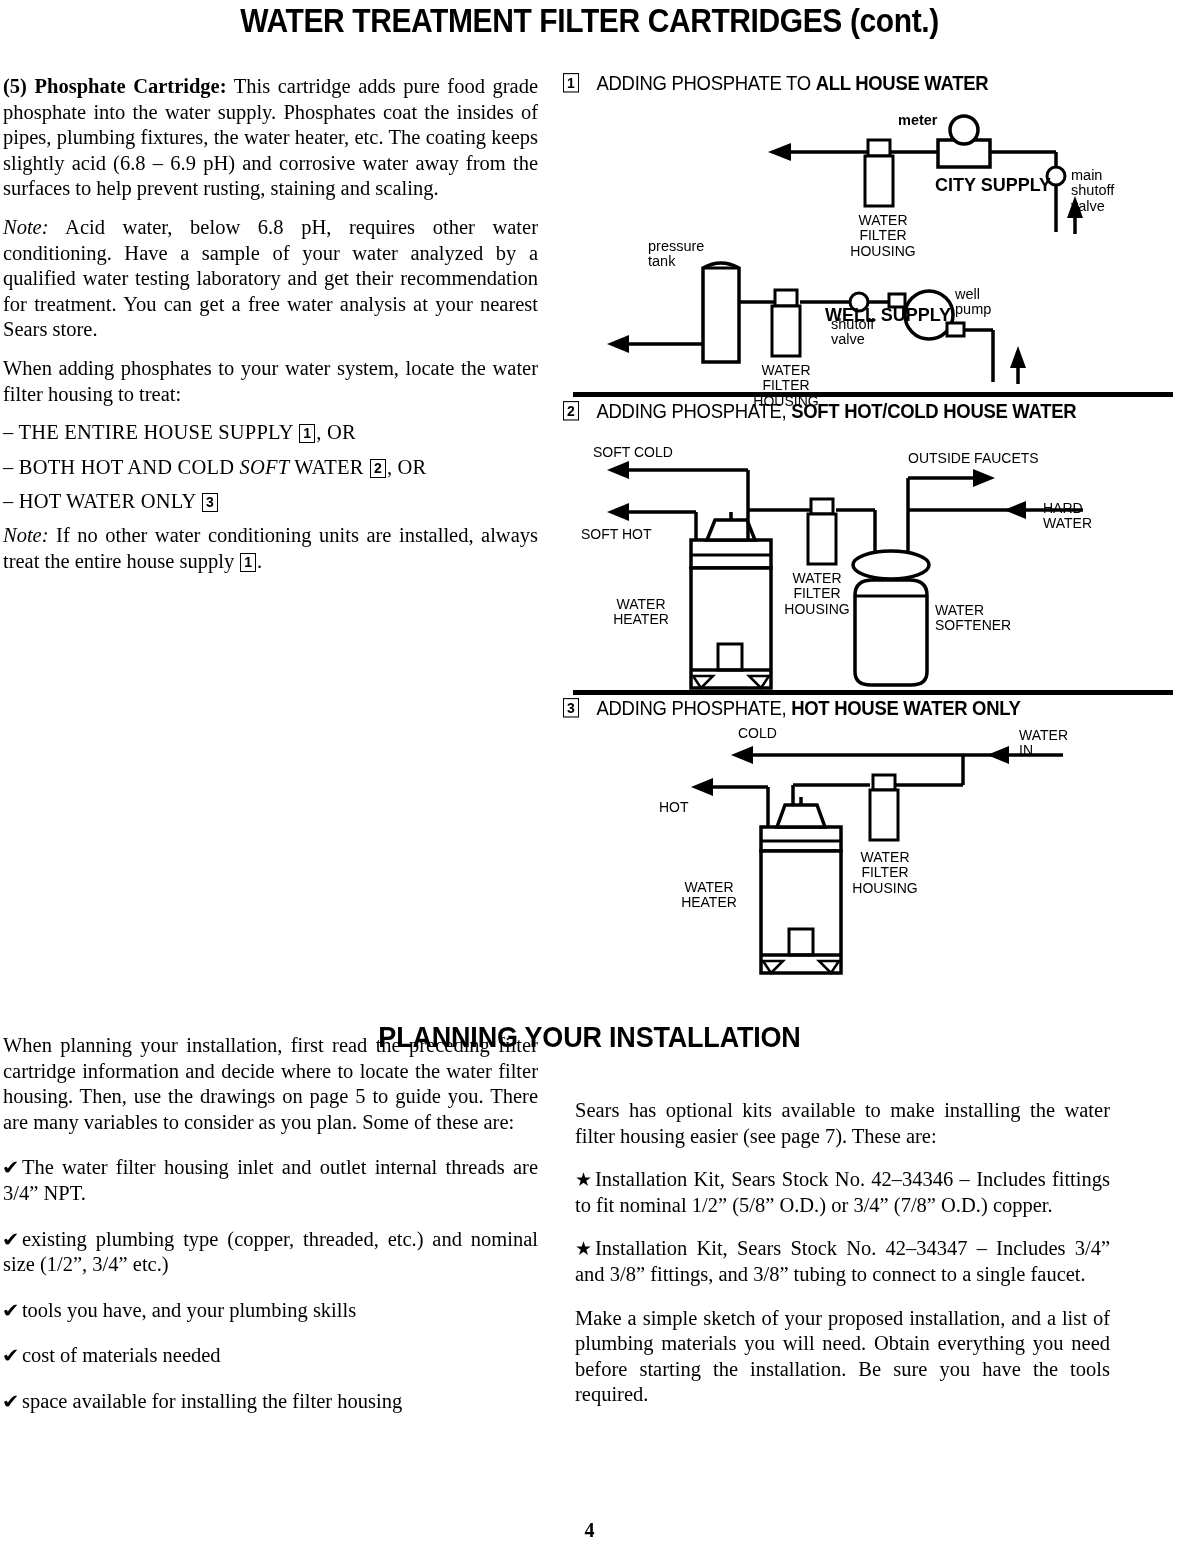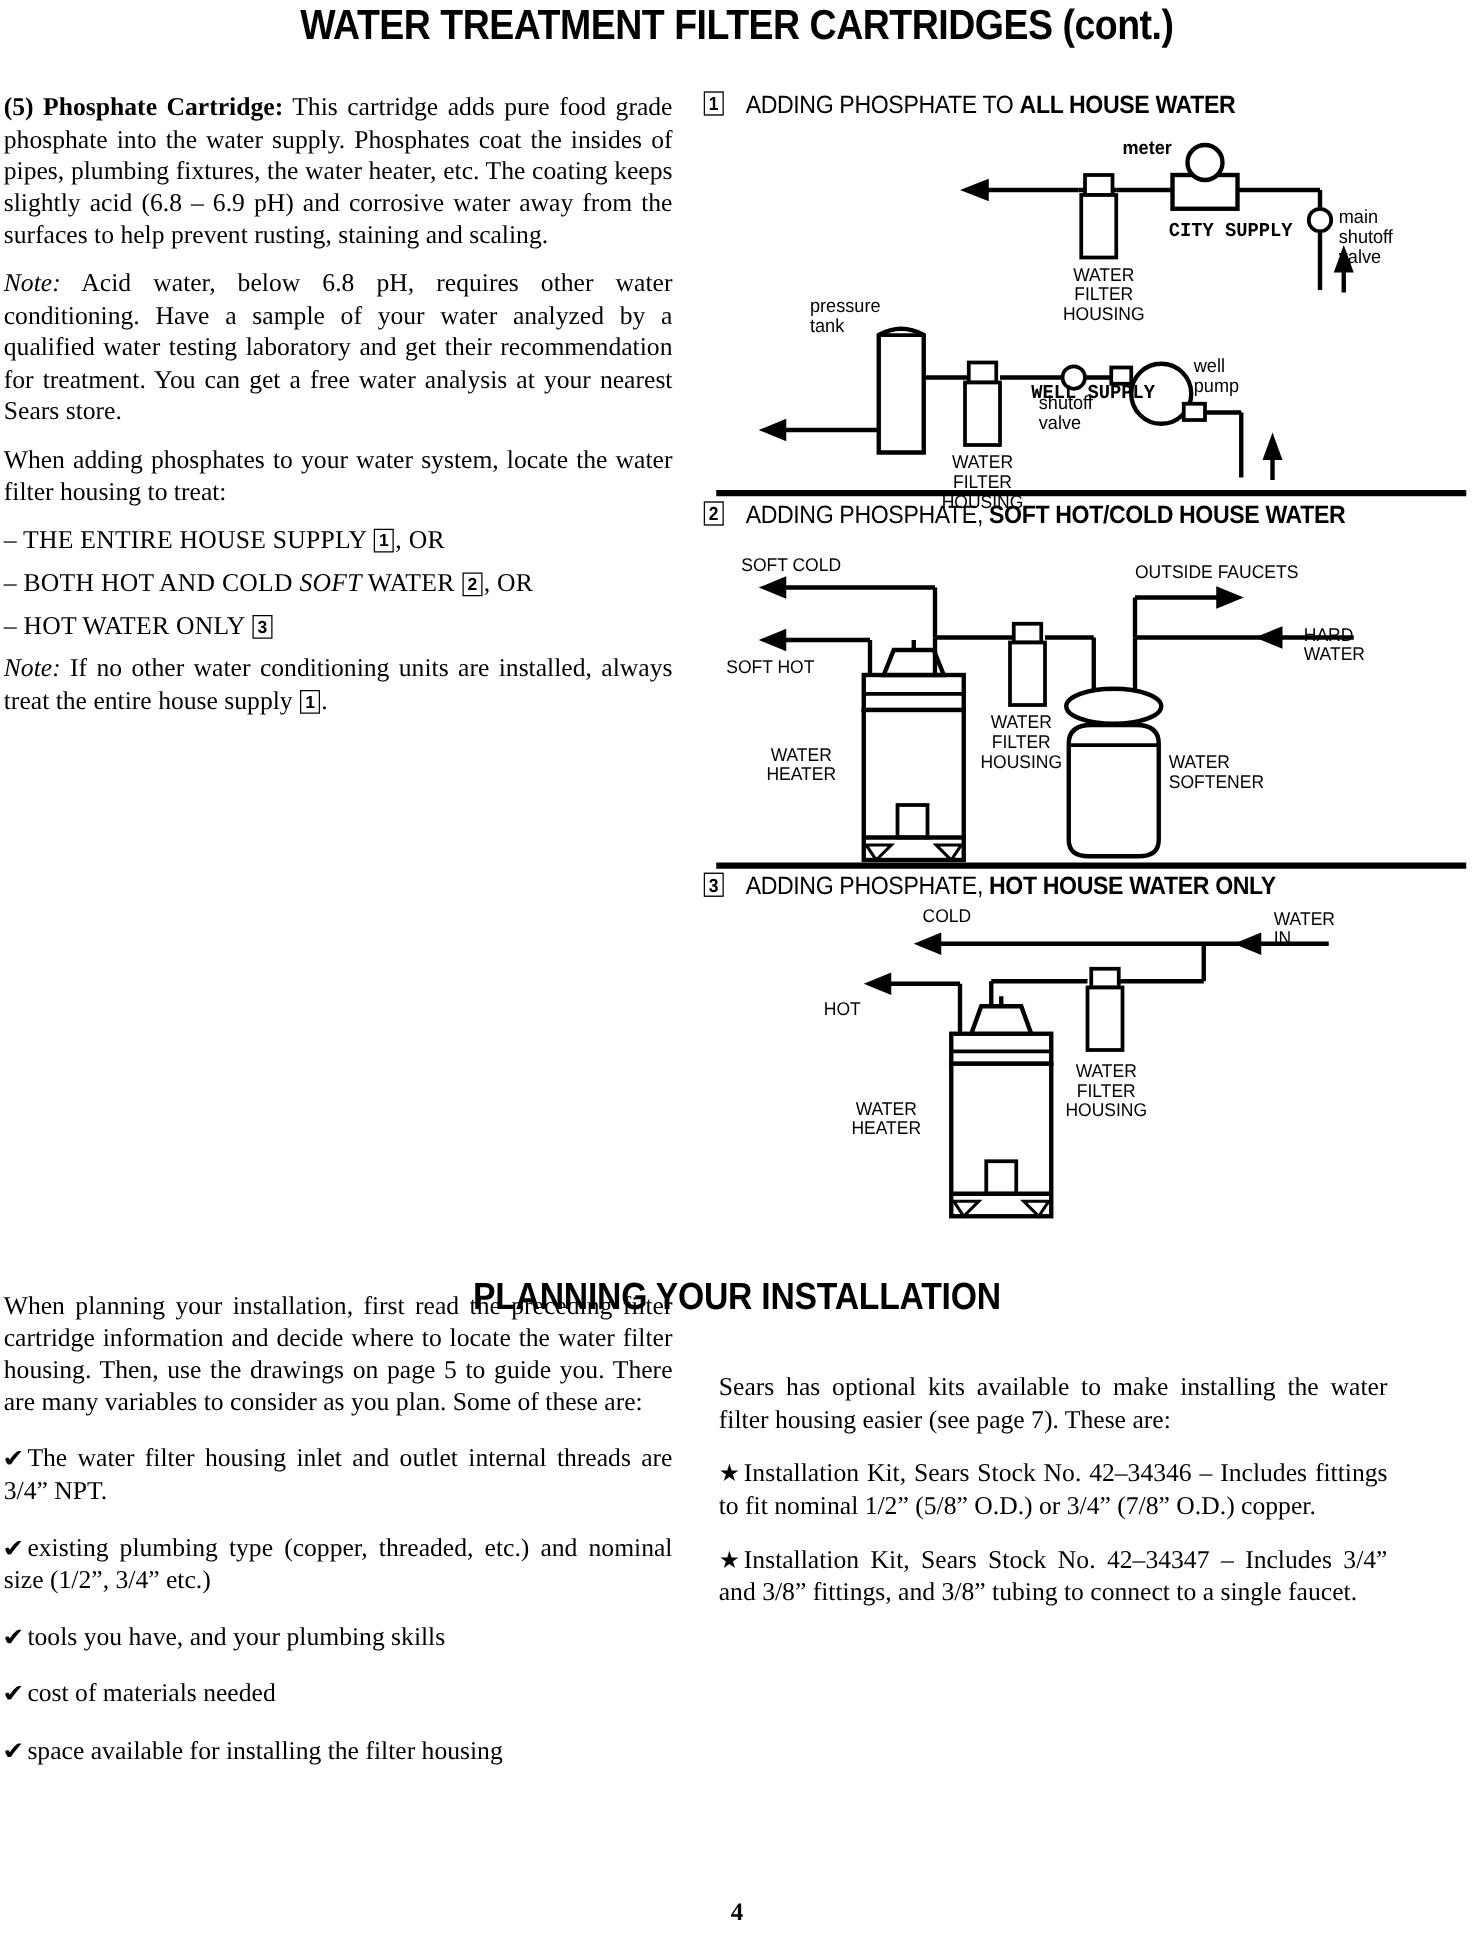--- a/index.html
+++ b/index.html
@@ -98,21 +98,21 @@
   .rule{position:absolute;left:10px;width:600px;height:5px;background:#000;}
 
   .lbl{
     position:absolute;
     font-family:"Liberation Sans", sans-serif;
     font-size:14px;line-height:15px;
     white-space:pre;
     transform:scaleY(1.05);transform-origin:left top;
   }
   .lbl.c{text-align:center;}
-  .lbl.bold{font-weight:bold;font-size:15px;font-family:Liberation Mono, monospace;}
+  .lbl.bold{font-weight:bold;font-size:18px;}
   .lbl.lc{font-size:14.5px;}
 
   svg{position:absolute;left:0;top:0;overflow:visible;}
   .ln{stroke:#000;fill:none;}
   .sh{stroke:#000;fill:#fff;}
 </style>
 </head>
 <body>
 
 <div class="page">
@@ -339,17 +339,18 @@
     <p style="margin-top:20px"><span class="bullet-check">✔</span><span>existing plumbing type (copper, threaded, etc.) and nominal size (1/2”, 3/4” etc.)</span></p>
     <p class="nj" style="margin-top:20px"><span class="bullet-check">✔</span><span>tools you have, and your plumbing skills</span></p>
     <p class="nj" style="margin-top:20px"><span class="bullet-check">✔</span><span>cost of materials needed</span></p>
     <p class="nj" style="margin-top:20px"><span class="bullet-check">✔</span><span>space available for installing the filter housing</span></p>
   </div>
 
   <div class="col" id="col-bot-right">
     <p>Sears has optional kits available to make installing the water filter housing easier (see page 7). These are:</p>
     <p style="margin-top:18px"><span class="bullet-star">★</span><span>Installation Kit, Sears Stock No. 42–34346 – Includes fittings to fit nominal 1/2” (5/8” O.D.) or 3/4” (7/8” O.D.) copper.</span></p>
     <p style="margin-top:18px"><span class="bullet-star">★</span><span>Installation Kit, Sears Stock No. 42–34347 – Includes 3/4” and 3/8” fittings, and 3/8” tubing to connect to a single faucet.</span></p>
+    <p style="margin-top:18px">Make a simple sketch of your proposed installation, and a list of plumbing materials you will need. Obtain everything you need before starting the installation. Be sure you have the tools required.</p>
   </div>
 
   <div class="page-num">4</div>
 
 </div>
 
 </body></html>

